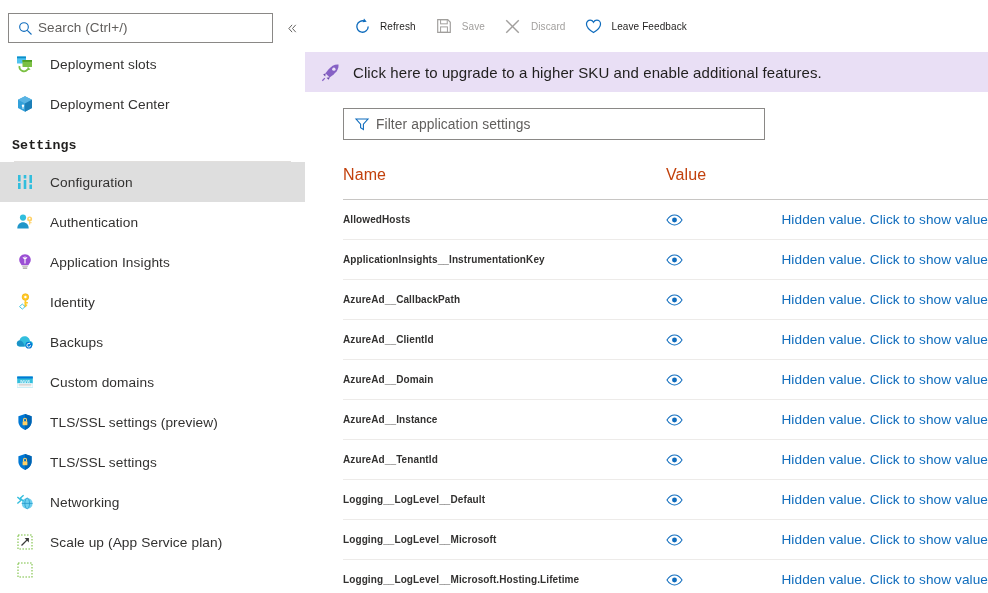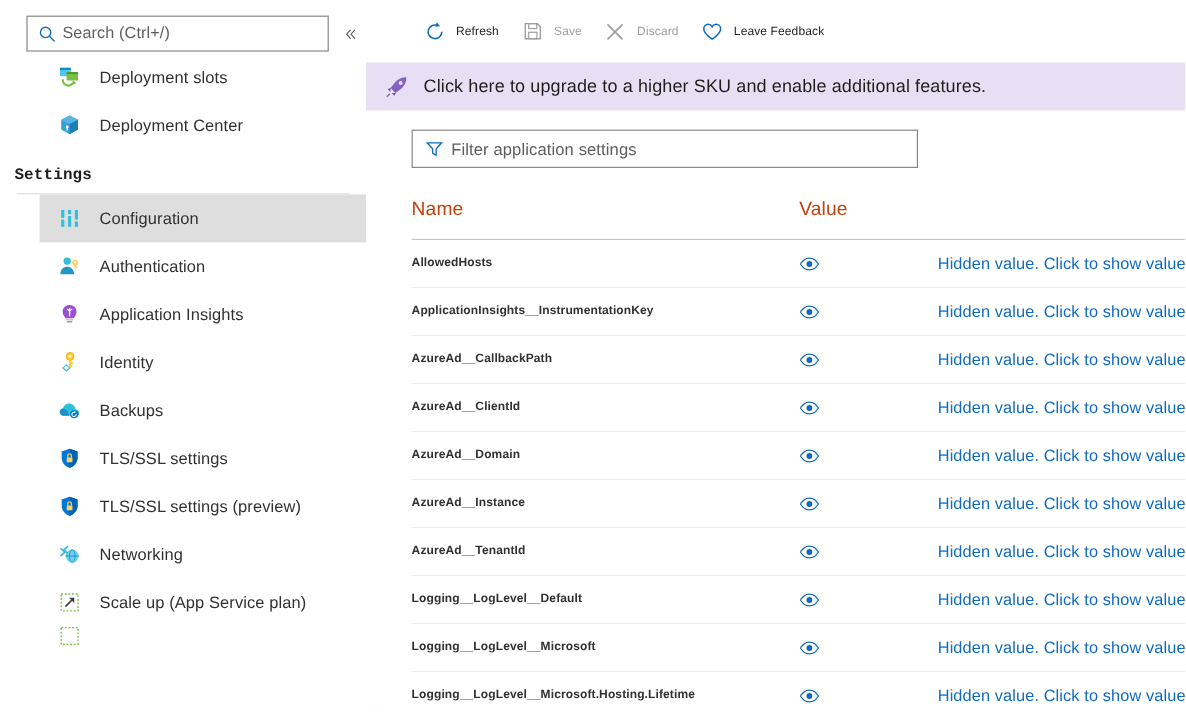--- a/index.html
+++ b/index.html
@@ -18,21 +18,21 @@
     position: relative;
     width: 305px;
     height: 593px;
     background: #ffffff;
     flex: 0 0 305px;
   }
 
   .search-row {
     display: flex;
     align-items: center;
-    padding: 12px 0 0 22px;
+    padding: 12px 0 0 8px;
     height: 44px;
   }
   .search-box {
     position: relative;
     width: 265px;
     height: 30px;
     border: 1px solid #8a8886;
     background: #fff;
     display: flex;
     align-items: center;
@@ -66,21 +66,20 @@
 
   .nav-list { position: relative; }
 
   .nav-item {
     display: flex;
     align-items: center;
     height: 40px;
     padding-left: 14px;
     cursor: pointer;
     position: relative;
-    margin-left: 33px;
   }
   .nav-item.selected { background: #dedede; }
   .nav-item .ico {
     width: 22px; height: 22px;
     flex: 0 0 22px;
     margin-right: 14px;
     display: flex; align-items: center; justify-content: center;
   }
   .nav-item .lbl {
     font-size: 13.7px;
@@ -355,43 +354,56 @@
               <path d="M5 14.5 C3 14.5 1.8 13 1.8 11.4 C1.8 9.8 3 8.6 4.5 8.5 C4.9 6 7 4.2 9.6 4.2 C12.4 4.2 14.7 6.3 15 9 C16.7 9.2 18 10.6 18 12 C18 13.4 16.8 14.5 15.2 14.5 Z" fill="#32bedd"></path>
               <path d="M5 14.5 C3 14.5 1.8 13 1.8 11.4 C1.8 9.8 3 8.6 4.5 8.5 C6 8.4 9 10 9.6 14.5 Z" fill="#1b93c7"></path>
               <circle cx="13.8" cy="13.2" r="3.4" fill="#0078d4"></circle>
               <path d="M15.5 13.2 A1.8 1.8 0 1 1 14 11.5" fill="none" stroke="#ffffff" stroke-width="0.9"></path>
               <polygon points="14.1,10.4 15.5,11.6 13.6,12.3" fill="#ffffff"></polygon>
             </svg>
           </span>
           <span class="lbl">Backups</span>
         </div>
 
+        <div class="nav-item">
+          <span class="ico">
+            <svg width="20" height="20" viewBox="0 0 20 20">
+              <rect x="2.2" y="4.5" width="15.6" height="11" rx="0.5" fill="#32bedd"></rect>
+              <rect x="2.2" y="4.5" width="15.6" height="2" fill="#0078d4"></rect>
+              <rect x="2.2" y="11.2" width="15.6" height="4.3" fill="#ffffff"></rect>
+              <text x="10" y="10.6" font-size="4.6" fill="#ffffff" text-anchor="middle" font-family="Liberation Sans, sans-serif">www</text>
+              <rect x="3.6" y="12.1" width="12.8" height="0.7" fill="#c8c6c4"></rect>
+              <rect x="3.6" y="13.5" width="12.8" height="0.7" fill="#c8c6c4"></rect>
+            </svg>
+          </span>
+          <span class="lbl">Custom domains</span>
+        </div>
 
         <div class="nav-item">
           <span class="ico">
             <svg width="20" height="20" viewBox="0 0 20 20">
               <path d="M10 2 L16.6 4.2 L16.6 9.6 C16.6 13.6 13.6 16.6 10 18 C6.4 16.6 3.4 13.6 3.4 9.6 L3.4 4.2 Z" fill="#0078d4"></path>
               <path d="M10 2 L16.6 4.2 L16.6 9.6 C16.6 13.6 13.6 16.6 10 18 Z" fill="#0063b1"></path>
               <rect x="7.6" y="9.2" width="4.8" height="4.1" rx="0.5" fill="#ffd166"></rect>
               <path d="M8.5 9.2 L8.5 7.8 A1.5 1.5 0 0 1 11.5 7.8 L11.5 9.2" fill="none" stroke="#ffd166" stroke-width="1.1"></path>
             </svg>
           </span>
-          <span class="lbl">TLS/SSL settings</span>
+          <span class="lbl">TLS/SSL settings (preview)</span>
         </div>
 
         <div class="nav-item">
           <span class="ico">
             <svg width="20" height="20" viewBox="0 0 20 20">
               <path d="M10 2 L16.6 4.2 L16.6 9.6 C16.6 13.6 13.6 16.6 10 18 C6.4 16.6 3.4 13.6 3.4 9.6 L3.4 4.2 Z" fill="#0078d4"></path>
               <path d="M10 2 L16.6 4.2 L16.6 9.6 C16.6 13.6 13.6 16.6 10 18 Z" fill="#0063b1"></path>
               <rect x="7.6" y="9.2" width="4.8" height="4.1" rx="0.5" fill="#ffd166"></rect>
               <path d="M8.5 9.2 L8.5 7.8 A1.5 1.5 0 0 1 11.5 7.8 L11.5 9.2" fill="none" stroke="#ffd166" stroke-width="1.1"></path>
             </svg>
           </span>
-          <span class="lbl">TLS/SSL settings (preview)</span>
+          <span class="lbl">TLS/SSL settings</span>
         </div>
 
         <div class="nav-item">
           <span class="ico">
             <svg width="20" height="20" viewBox="0 0 20 20">
               <circle cx="12.2" cy="11.4" r="5.4" fill="#6fd0ef"></circle>
               <ellipse cx="12.2" cy="11.4" rx="2.3" ry="5.4" fill="none" stroke="#1b93c7" stroke-width="0.7"></ellipse>
               <line x1="6.8" y1="11.4" x2="17.6" y2="11.4" stroke="#1b93c7" stroke-width="0.7"></line>
               <path d="M2.4 5 L6 8.2 L2.4 11.4" fill="none" stroke="#32bedd" stroke-width="1.4"></path>
               <path d="M8.6 3.2 L5.2 6.2 L8.6 9.2" fill="none" stroke="#32bedd" stroke-width="1.4"></path>

